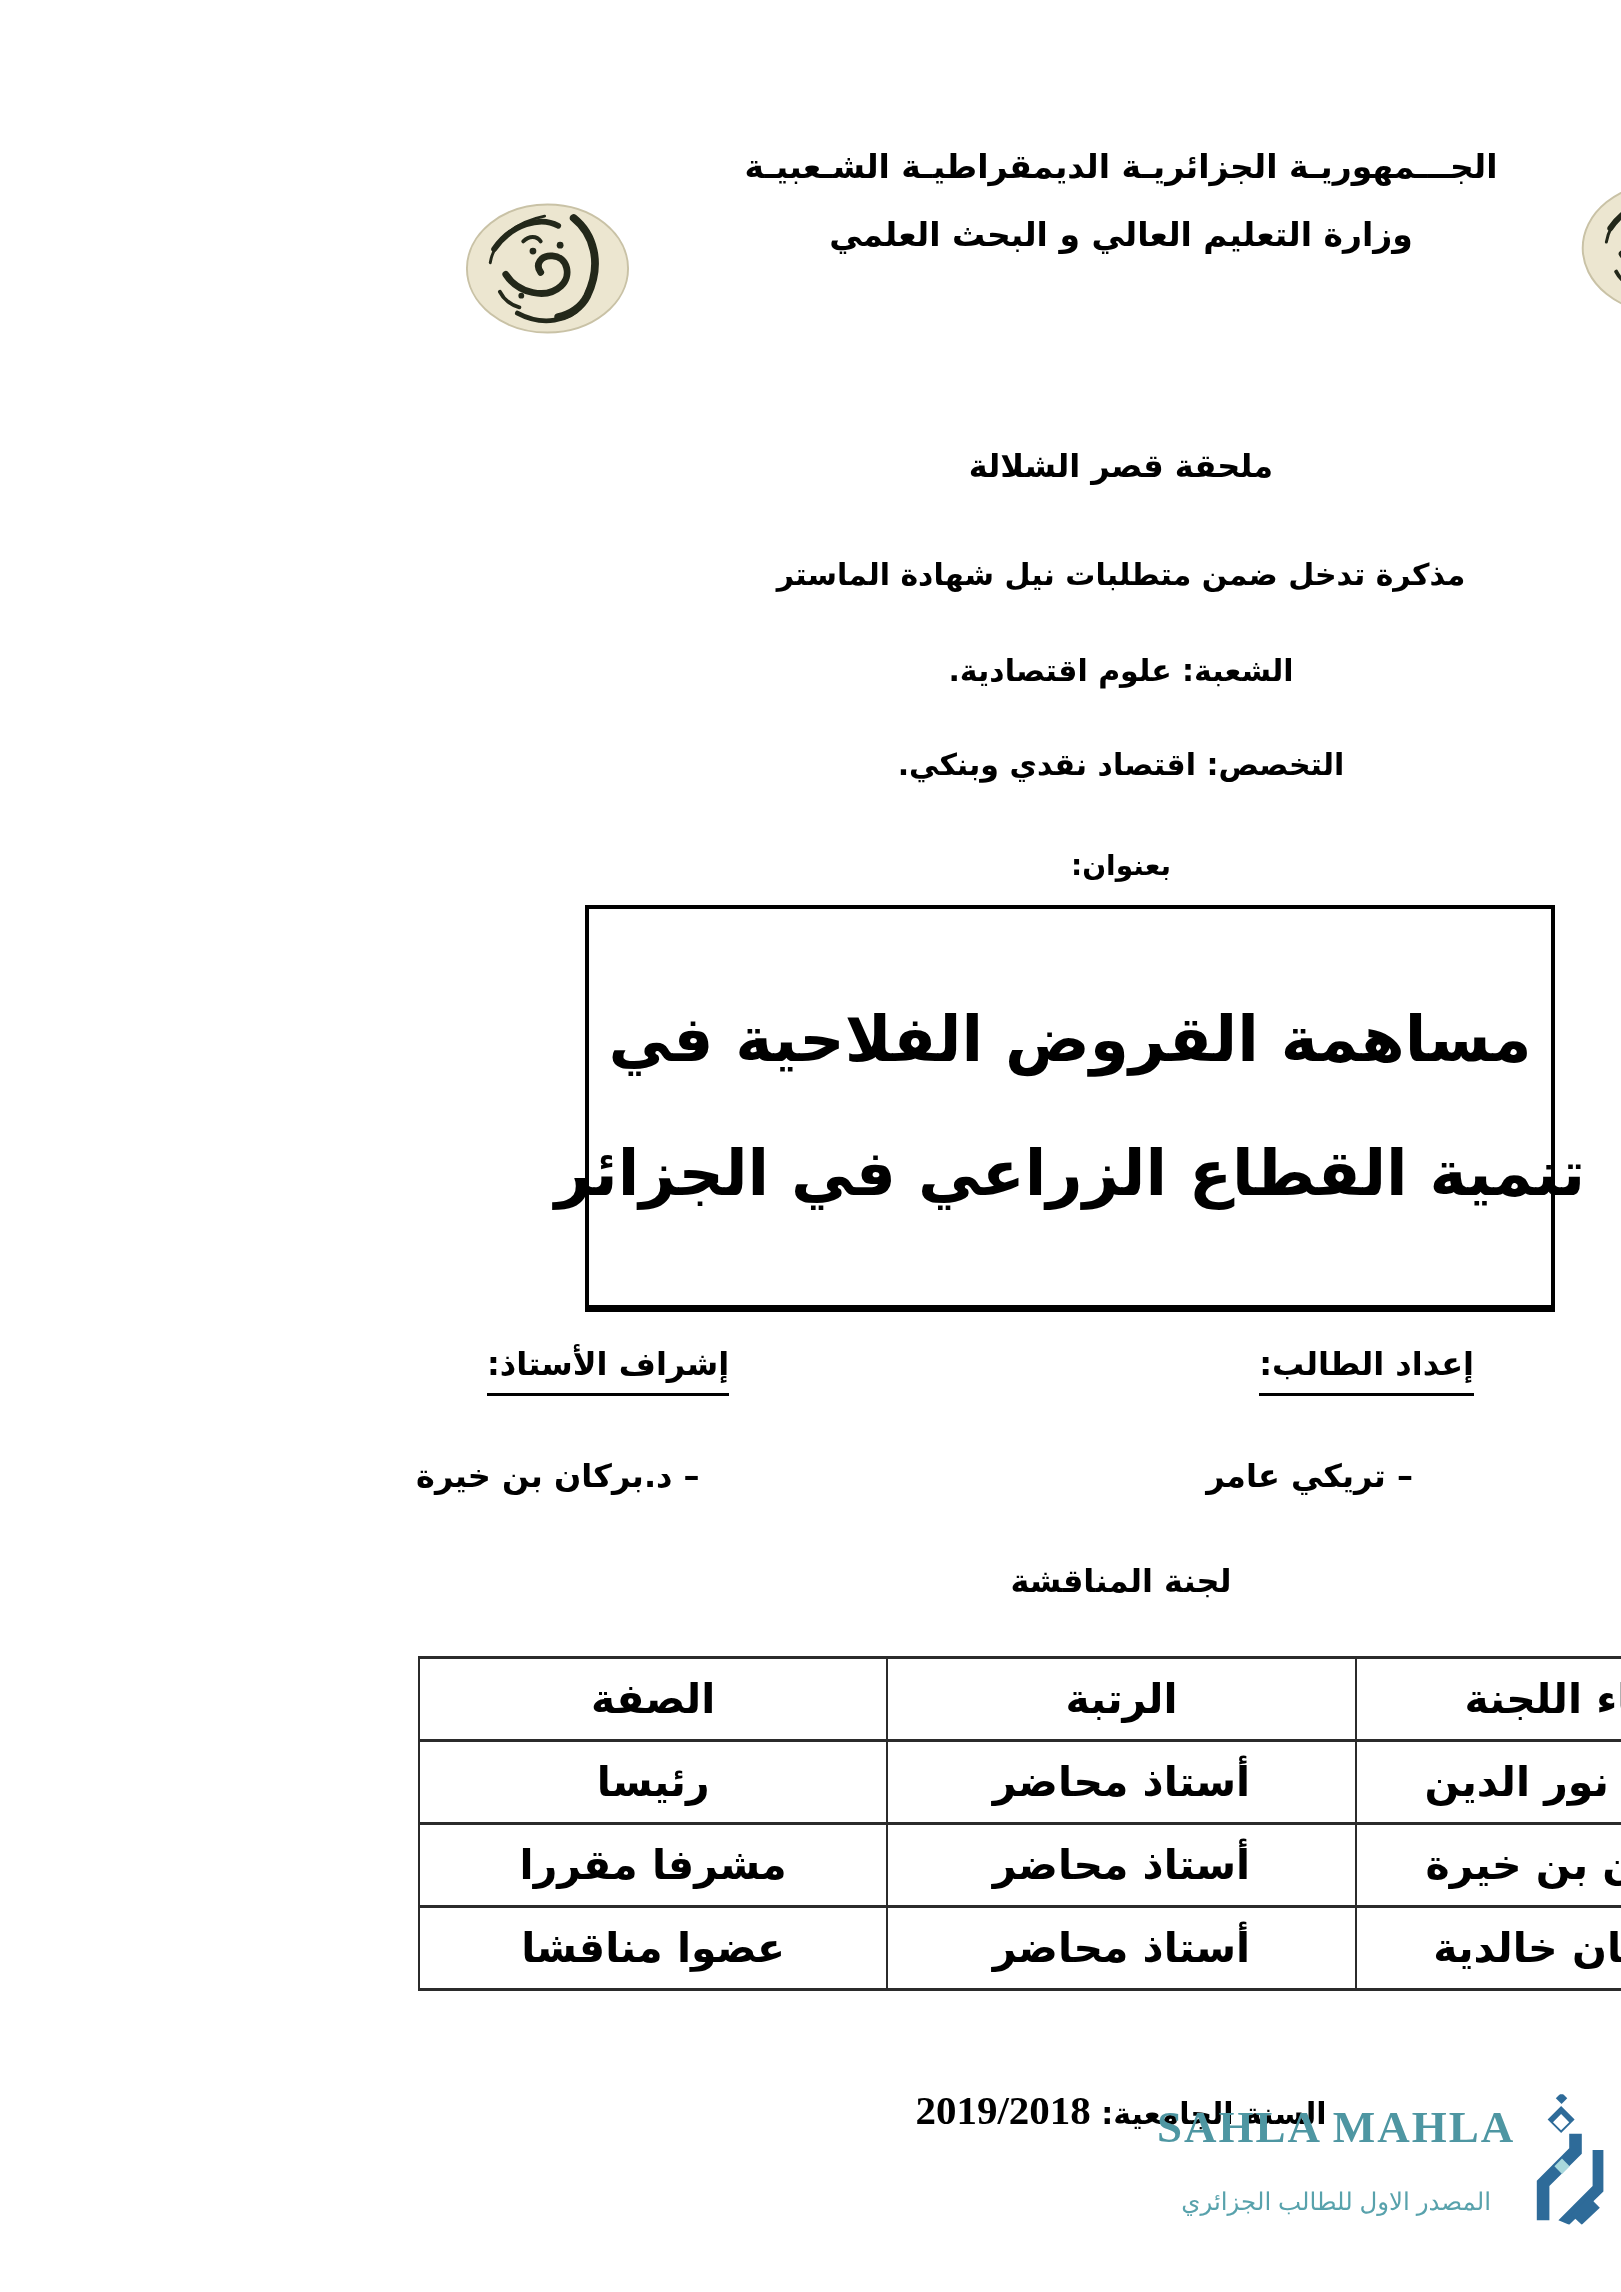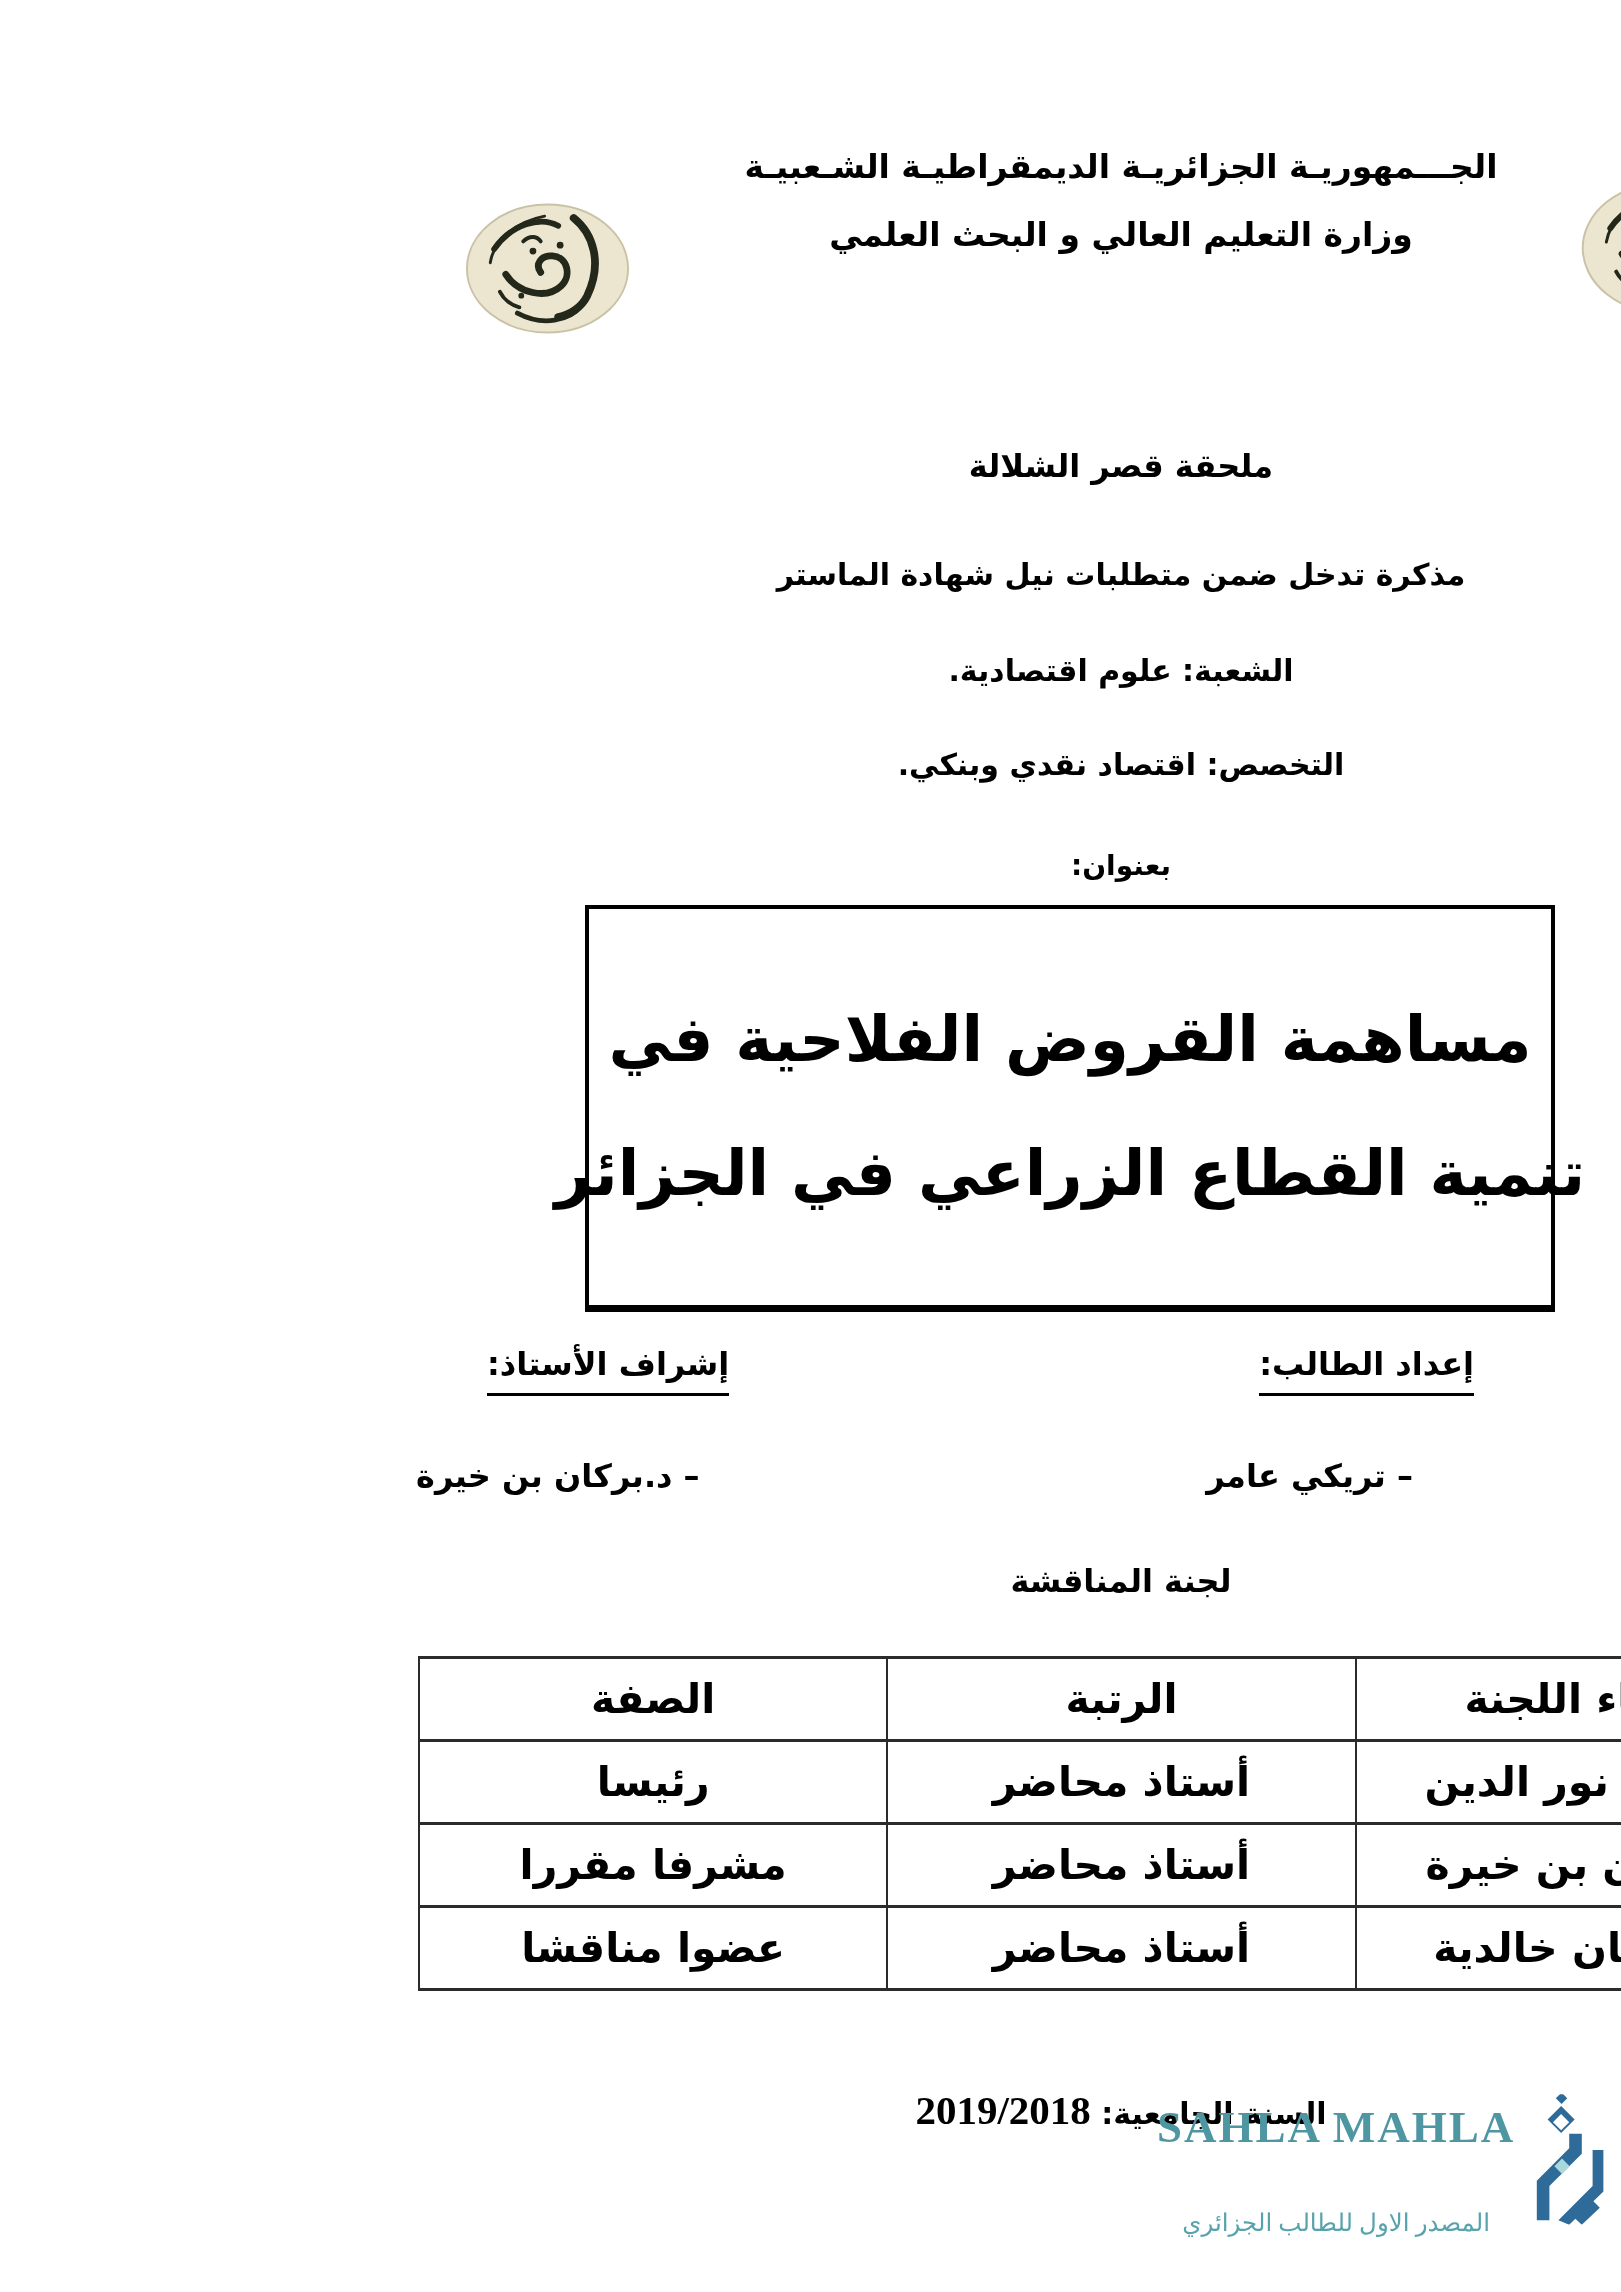--- a/index.html
+++ b/index.html
@@ -137,24 +137,24 @@
   .brand-wordmark {
     font-family: "Liberation Serif", serif;
     font-weight: 700;
     font-size: 45px;
     letter-spacing: 2px;
     color: #4e96a2;
     line-height: 1.0;
     white-space: nowrap;
   }
   .brand-tagline {
-    font-family: Liberation Serif, serif;
+    font-family: Liberation Sans, sans-serif;
     font-size: 24.5px;
     color: #58a2ac;
-    margin-top: 22px;
+    margin-top: 1px;
     direction: rtl;
     white-space: nowrap;
   }
   .brand-icon { width: 90px; height: 133px; flex: 0 0 auto; margin-top: -11.8px; }
 
   .hidden-defs { position: absolute; width: 0; height: 0; overflow: hidden; }
 </style>
 </head>
 <body>
 

